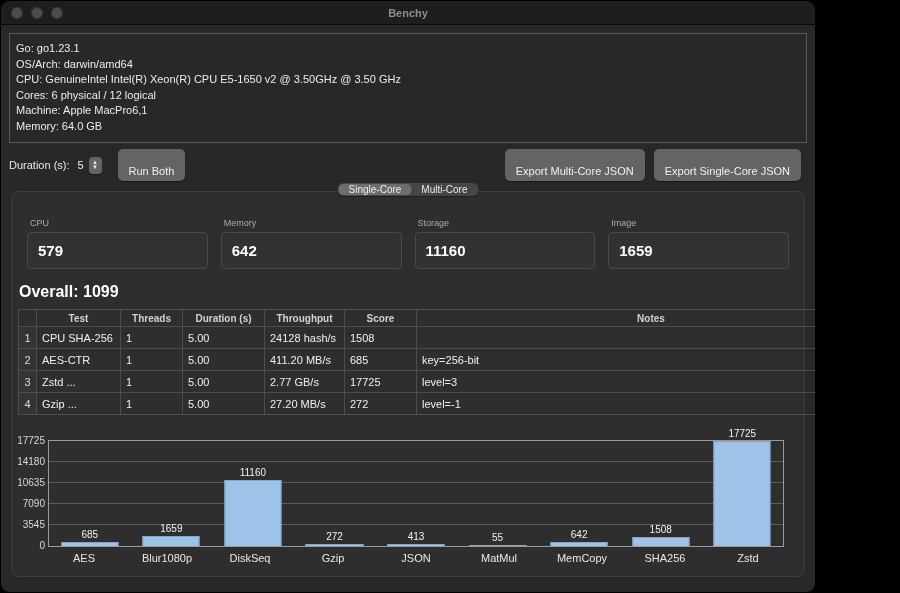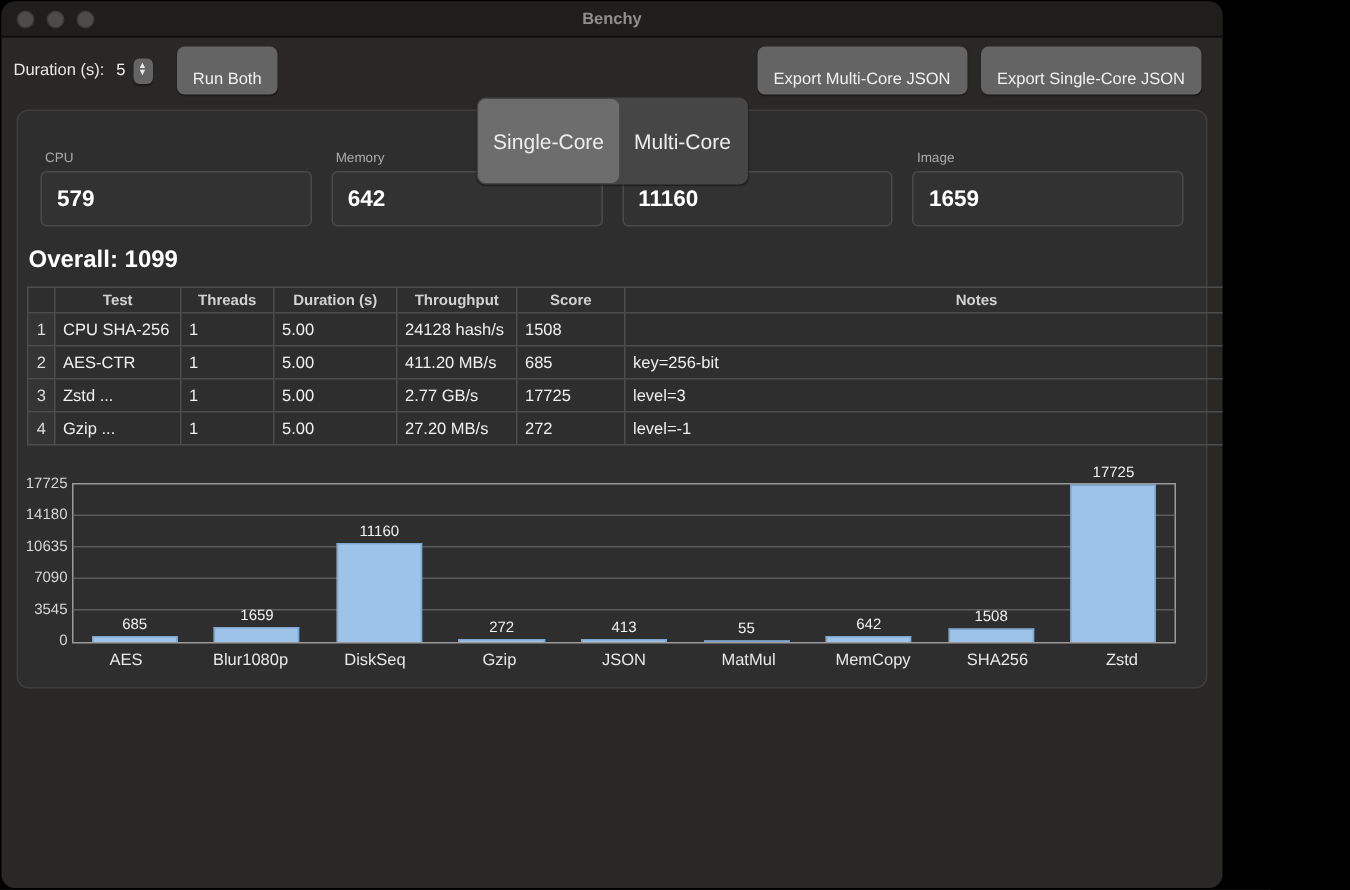--- a/index.html
+++ b/index.html
@@ -24,21 +24,21 @@
   .stepper { width:13px; height:17px; background:#646464; border-radius:4px; display:flex; flex-direction:column; align-items:center; justify-content:center; box-shadow:0 1px 1px rgba(0,0,0,.4); cursor:default; }
   .stepper span { font-size:6px; line-height:5px; color:#e8e8e8; }
   .btn { background:#646464; color:#f0f0f0; font-size:11px; border:none; border-radius:5px; height:18px; padding:16px 11px; box-shadow:0 1px 1px rgba(0,0,0,.4); font-family:inherit; }
   .run-btn { margin-left:16px; }
   .spacer { flex:1; }
   .export-btns { display:flex; gap:9px; }
 
   
   .tabview { position:relative; margin:16px 10px 0; background:#2e2e2e; border:1px solid #3d3d3d; border-radius:8px; padding:26px 0 12px; }
   .tabs { position:absolute; top:-9px; left:50%; transform:translateX(-50%); display:flex; background:#464646; border-radius:6px; padding:1px; box-shadow:0 1px 1px rgba(0,0,0,.4); }
-  .tab { font-size:14px; color:#ededed; padding:20px 10px; border-radius:5px; cursor:default;text-align:center; }
+  .tab { font-size:10px; color:#ededed; padding:0 10px; border-radius:5px; cursor:default;text-align:center; }
   .tab.selected { background:#6d6d6d; }
 
   
   .metrics { display:flex; gap:13px; padding:0 15px; }
   .metric { flex:1; }
   .metric-label { font-size:9px; color:#ababab; margin:0 0 4px 3px; }
   .metric-box { height:37px; background:#323232; border:1px solid #4a4a4a; border-radius:4px; display:flex; align-items:center; }
   .metric-value { font-size:15px; font-weight:bold; color:#ffffff; padding-left:10px; }
 
   
@@ -70,20 +70,28 @@
 
   <div class="titlebar">
     <div class="traffic">
       <div class="light"></div>
       <div class="light"></div>
       <div class="light"></div>
     </div>
     <div class="win-title">Benchy</div>
   </div>
 
+  <div class="info-box">
+    <div class="info-text" id="info-text">Go: go1.23.1
+OS/Arch: darwin/amd64
+CPU: GenuineIntel Intel(R) Xeon(R) CPU E5-1650 v2 @ 3.50GHz @ 3.50 GHz
+Cores: 6 physical / 12 logical
+Machine: Apple MacPro6,1
+Memory: 64.0 GB</div>
+  </div>
 
   <div class="controls">
     <span class="ctl-label">Duration (s):</span>
     <span class="duration-val">5</span>
     <div class="stepper">
       <span>▲</span>
       <span>▼</span>
     </div>
     <button class="btn run-btn">Run Both</button>
     <div class="spacer"></div>

